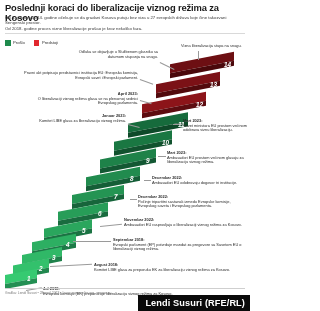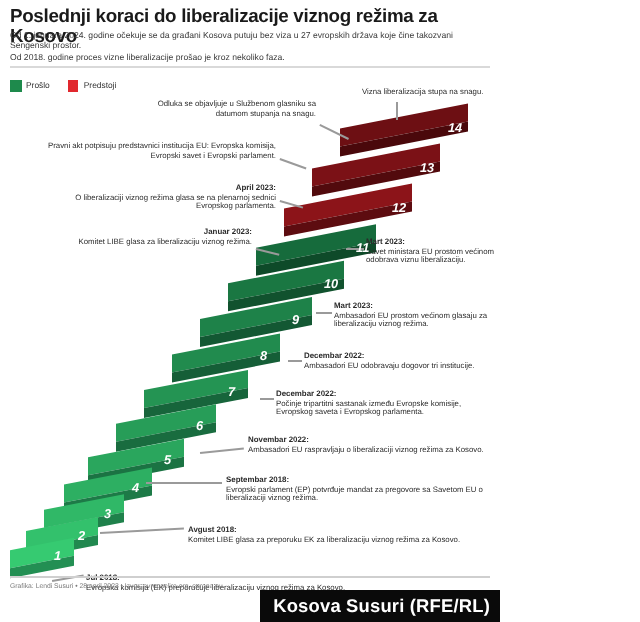--- a/index.html
+++ b/index.html
@@ -251,15 +251,15 @@
   <div class="leader" style="left:50px;top:266px;width:42px;transform:rotate(-3deg);"></div>
 
   <div class="anno al" style="left:43px;top:287px;width:140px;">
     <b>Jul 2018:</b><br>
     <span>Evropska komisija (EK) preporučuje liberalizaciju viznog režima za Kosovo.</span>
   </div>
   <div class="leader" style="left:26px;top:290px;width:16px;transform:rotate(-10deg);"></div>
 
   <div class="footer-rule"></div>
   <div class="credit">Grafika: Lendi Susuri • 28 april 2023 • Izvor: evropaelire.org, europa.eu</div>
-  <div class="byline">Kosova Susuri (RFE/RL)</div>
+  <div class="byline">Lendi Susuri (RFE/RL)</div>
 
 </div>
 
 </body></html>

